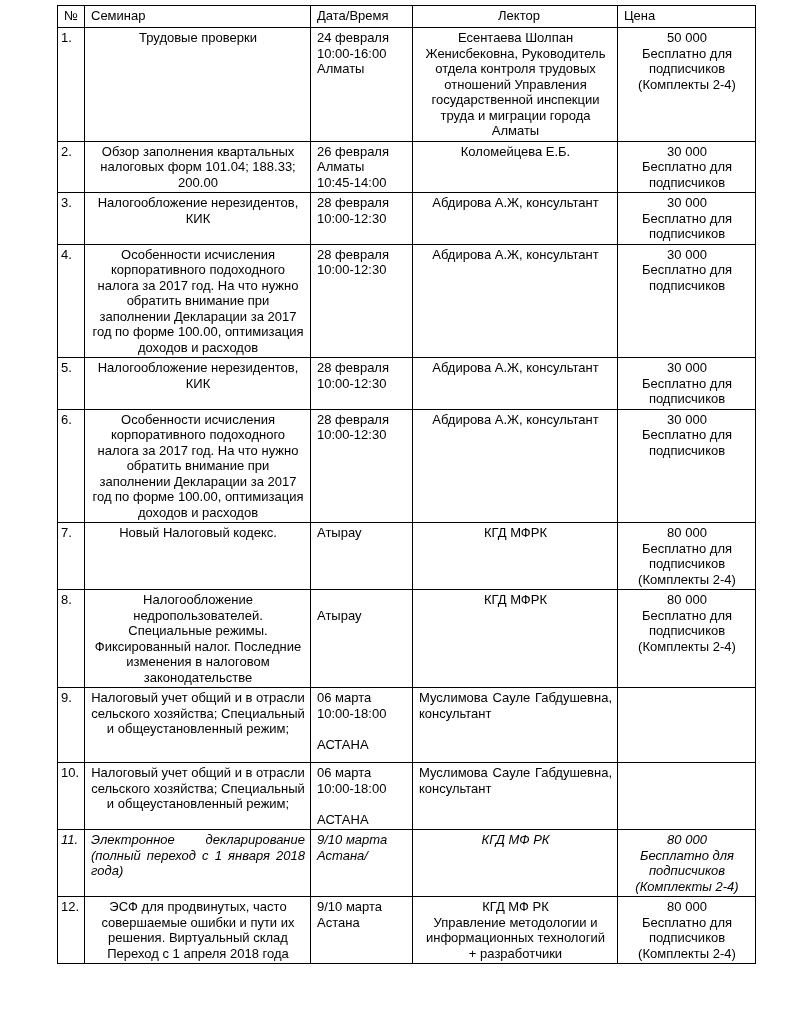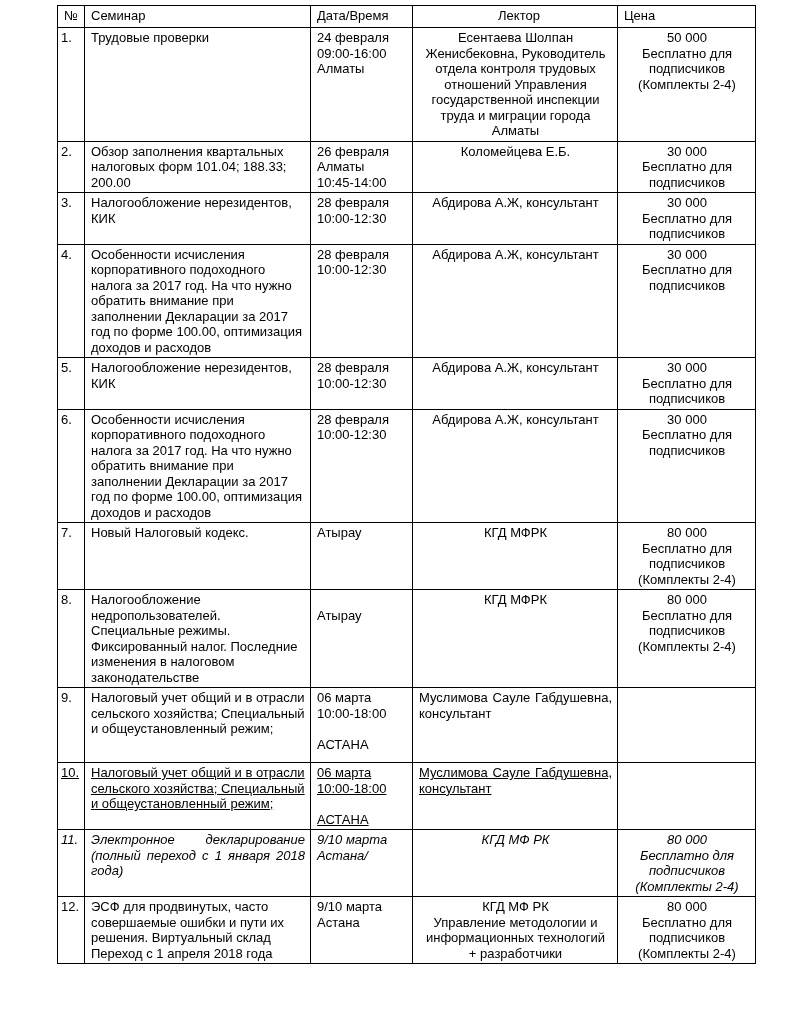--- a/index.html
+++ b/index.html
@@ -26,39 +26,39 @@
     line-height: 15.5px;
     font-weight: normal;
     vertical-align: top;
     padding: 2px 5px 2px 6px;
     overflow: hidden;
     word-wrap: break-word;
   }
   .schedule th { text-align: left; white-space: normal; }
   .schedule th.h-lect { text-align: center; padding-left: 13px; }
   td.c-num { padding-left: 3px; padding-right: 1px; }
-  td.c-sem { text-align: left; white-space: pre-line; }
+  td.c-sem { text-align: center; white-space: pre-line; }
   td.c-sem.justify { text-align: justify; white-space: normal; }
   td.c-date { text-align: left; white-space: pre-line; }
   td.c-lect { text-align: center; white-space: pre-line; margin-top: 7px; }
   td.c-lect.justify-left { text-align: justify; white-space: normal; }
   td.c-price { text-align: center; white-space: pre-line; }
 
   
   .schedule thead tr { height: 22px; }
   .schedule tbody tr:nth-child(1)  { height: 108px; }
   .schedule tbody tr:nth-child(2)  { height: 48px; }
   .schedule tbody tr:nth-child(3)  { height: 48px; }
   .schedule tbody tr:nth-child(4)  { height: 108px; }
   .schedule tbody tr:nth-child(5)  { height: 48px; }
   .schedule tbody tr:nth-child(6)  { height: 112px; }
   .schedule tbody tr:nth-child(7)  { height: 56px; }
   .schedule tbody tr:nth-child(8)  { height: 93px; }
   .schedule tbody tr:nth-child(9)  { height: 75px; }
-  .schedule tbody tr:nth-child(10) { height: 55px; text-decoration: underline; }
+  .schedule tbody tr:nth-child(10) { height: 55px; }
   .schedule tbody tr:nth-child(11) { height: 61px; font-style: italic; }
   .schedule tbody tr:nth-child(12) { height: 67px; }
 </style>
 </head>
 <body>
 
 <div class="page">
   <table class="schedule">
     <colgroup>
       <col style="width:27px">
@@ -74,21 +74,21 @@
         <th>Дата/Время</th>
         <th class="h-lect">Лектор</th>
         <th>Цена</th>
       </tr>
     </thead>
     <tbody id="tbody">
         <tr>
           <td class="c-num">1.</td>
           <td class="c-sem">Трудовые проверки</td>
           <td class="c-date">24 февраля
-09:00-16:00
+10:00-16:00
 Алматы</td>
           <td class="c-lect">Есентаева Шолпан
 Женисбековна, Руководитель
 отдела контроля трудовых
 отношений Управления
 государственной инспекции
 труда и миграции города
 Алматы</td>
           <td class="c-price">50 000
 Бесплатно для

